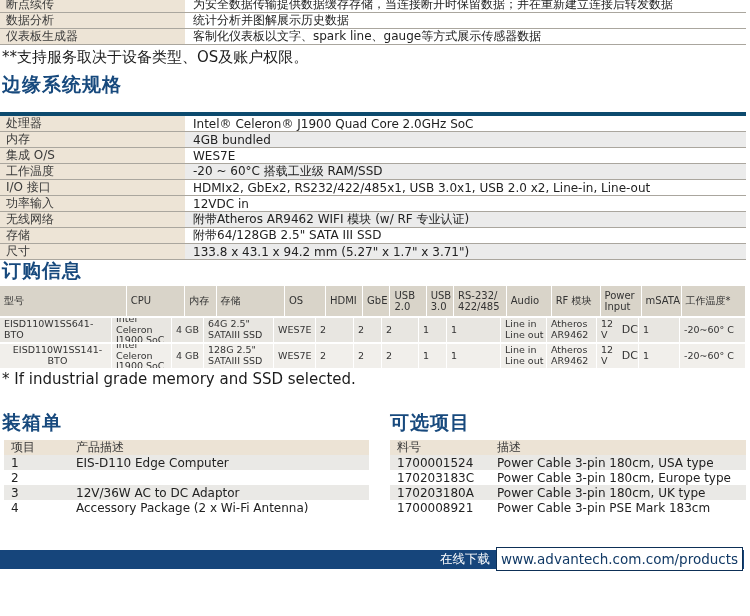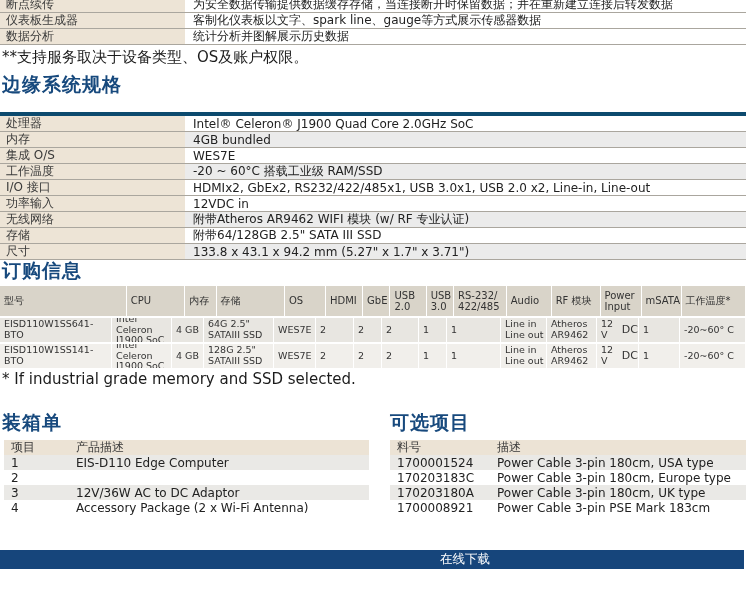--- a/index.html
+++ b/index.html
@@ -68,26 +68,26 @@
 <body>
 
 <div class="page">
 
   <div class="kv-table" id="service-table">
       <div class="kv-row">
         <div class="kv-label">断点续传</div>
         <div class="kv-value">为安全数据传输提供数据缓存存储，当连接断开时保留数据；并在重新建立连接后转发数据</div>
       </div>
       <div class="kv-row">
+        <div class="kv-label">数据分析</div>
+        <div class="kv-value">统计分析并图解展示历史数据</div>
+      </div>
+      <div class="kv-row">
         <div class="kv-label">仪表板生成器</div>
         <div class="kv-value">客制化仪表板以文字、spark line、gauge等方式展示传感器数据</div>
-      </div>
-      <div class="kv-row">
-        <div class="kv-label">数据分析</div>
-        <div class="kv-value">统计分析并图解展示历史数据</div>
       </div>
     </div>
 
   <div class="note" id="service-note">**支持服务取决于设备类型、OS及账户权限。</div>
 
   <div class="section-title" id="edge-title">边缘系统规格</div>
 
   <div class="kv-table" id="spec-table">
       <div class="kv-row">
         <div class="kv-label">处理器</div>
@@ -166,21 +166,21 @@
         <div class="o-cell" style="width: 54px;">1</div>
         <div class="o-cell" style="width: 46px;">Line in
 Line out</div>
         <div class="o-cell" style="width: 50px;">Atheros
 AR9462</div>
         <div class="o-cell" style="width: 42px;"><span>12 V</span><sub>DC</sub></div>
         <div class="o-cell" style="width: 41px;">1</div>
         <div class="o-cell" style="width: 66px;">-20~60° C</div>
       </div>
       <div class="o-row o-data even">
-        <div class="o-cell" style="width: 112px;">EISD110W1SS141-BTO</div>
+        <div class="o-cell" style="width: 112px; text-align: center;">EISD110W1SS141-BTO</div>
         <div class="o-cell" style="width: 60px;">Intel Celeron
 J1900 SoC</div>
         <div class="o-cell" style="width: 32px;">4 GB</div>
         <div class="o-cell" style="width: 70px;">128G 2.5"
 SATAIII SSD</div>
         <div class="o-cell" style="width: 42px;">WES7E</div>
         <div class="o-cell" style="width: 38px;">2</div>
         <div class="o-cell" style="width: 28px;">2</div>
         <div class="o-cell" style="width: 37px;">2</div>
         <div class="o-cell" style="width: 28px;">1</div>
@@ -241,15 +241,16 @@
         <div class="s-c2">Power Cable 3-pin 180cm, UK type</div>
       </div>
       <div class="s-row">
         <div class="s-c1">1700008921</div>
         <div class="s-c2">Power Cable 3-pin PSE Mark 183cm</div>
       </div>
     </div>
 
   <div class="footer-bar">
     <div class="footer-label">在线下载</div>
+    <div class="footer-urlbox">www.advantech.com.com/products</div>
   </div>
 
 </div>
 
 </body></html>

